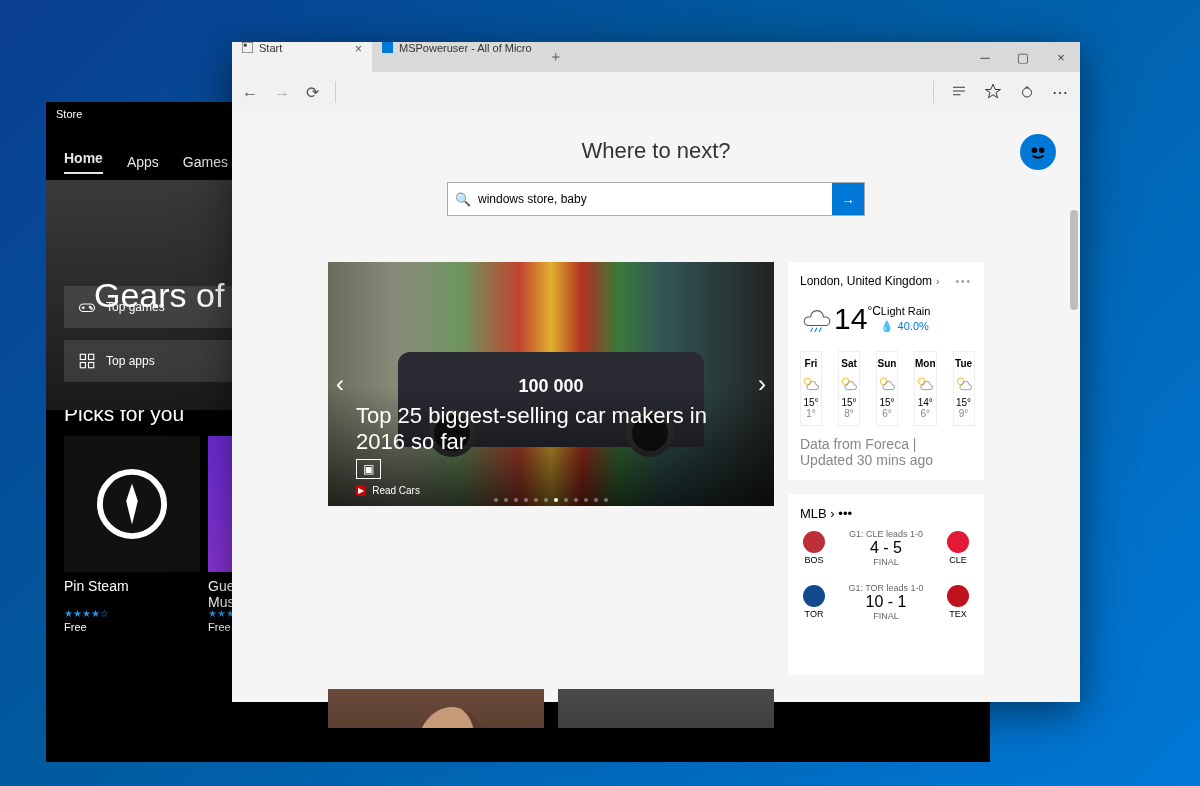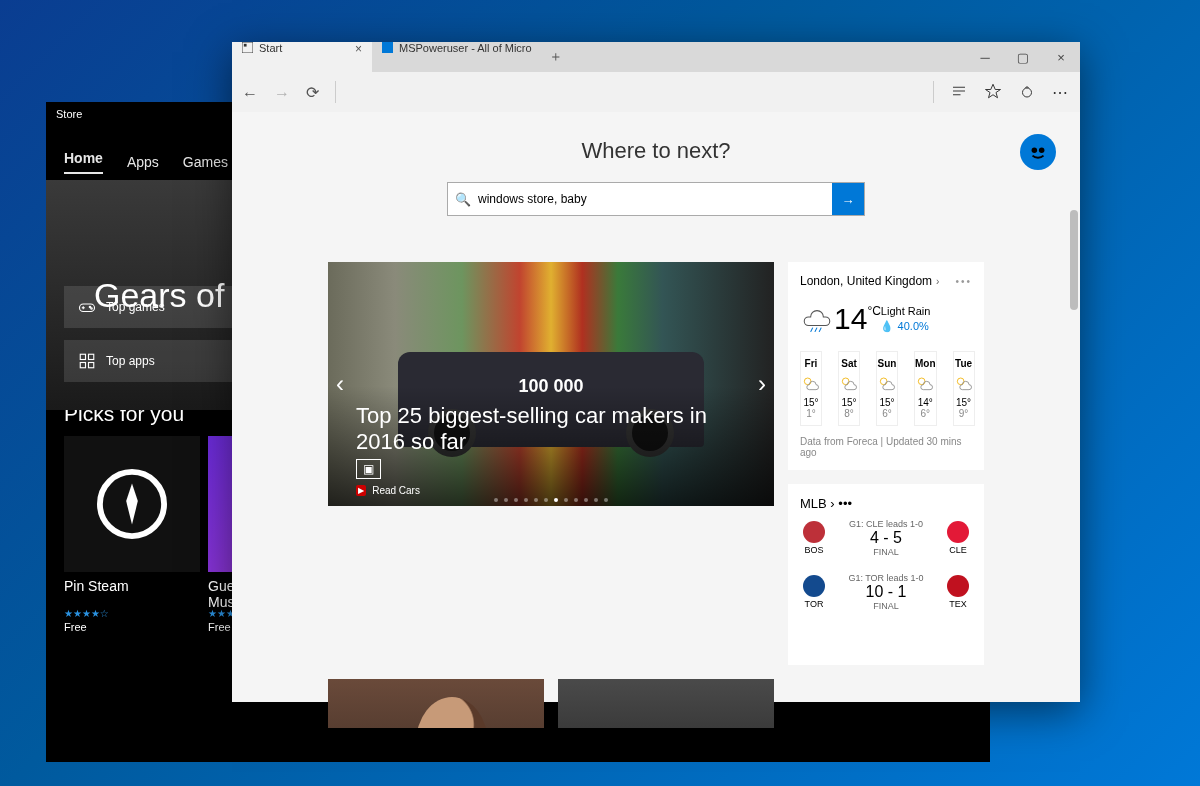--- a/index.html
+++ b/index.html
@@ -91,21 +91,21 @@
 .wx .temp{font-size:30px;font-weight:200}
 .wx .deg{font-size:12px;margin-top:-16px}
 .wx .cond{font-size:11px;line-height:1.3}
 .wx .cond .h{color:#0078d7}
 .fore{display:flex;gap:16px;margin-top:14px}
 .fday{flex:1;border:1px solid #eee;text-align:center;font-size:10px;padding:6px 0}
 .fday .dn{font-weight:600}
 .fday svg{width:20px;height:20px;margin:4px auto;display:block}
 .fday .hi{margin-top:2px}
 .fday .lo{color:#888}
-.foot{font-size:10px;color:#888;margin-top:10px}
+.foot{font-size:14px;color:#888;margin-top:10px}
 
 .sports{background:#fff;padding:12px;margin-top:14px}
 .game{display:flex;align-items:center;gap:8px;padding:8px 0;font-size:10px;text-align:center}
 .team{flex:0 0 28px}
 .team .lg{width:22px;height:22px;border-radius:50%;margin:0 auto 2px}
 .team .n{font-size:9px}
 .score{flex:1}
 .score .lead{font-size:9px;color:#666}
 .score .sc{font-size:16px;font-weight:300}
 .score .st{font-size:9px;color:#666}

